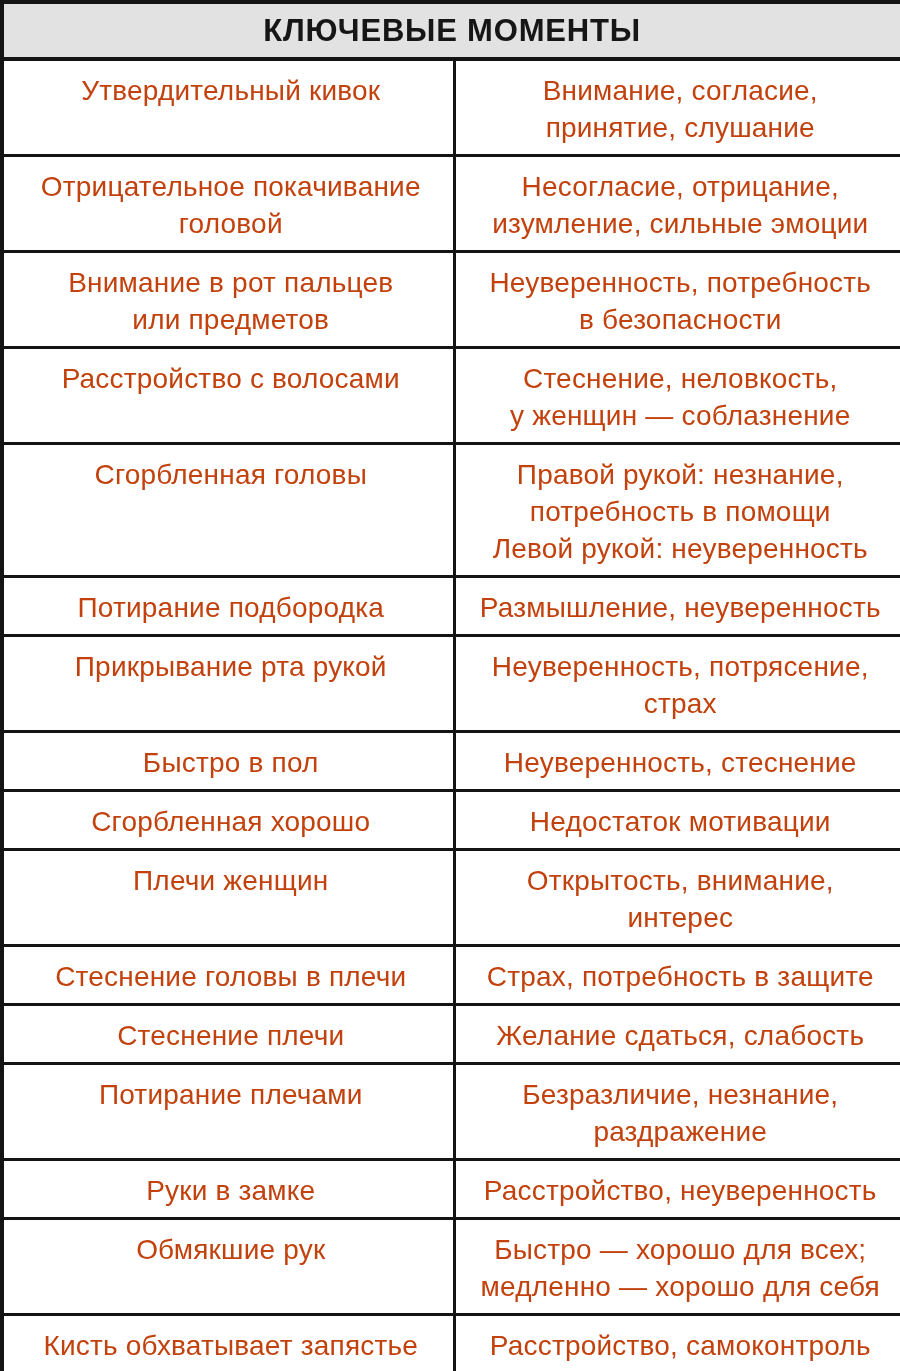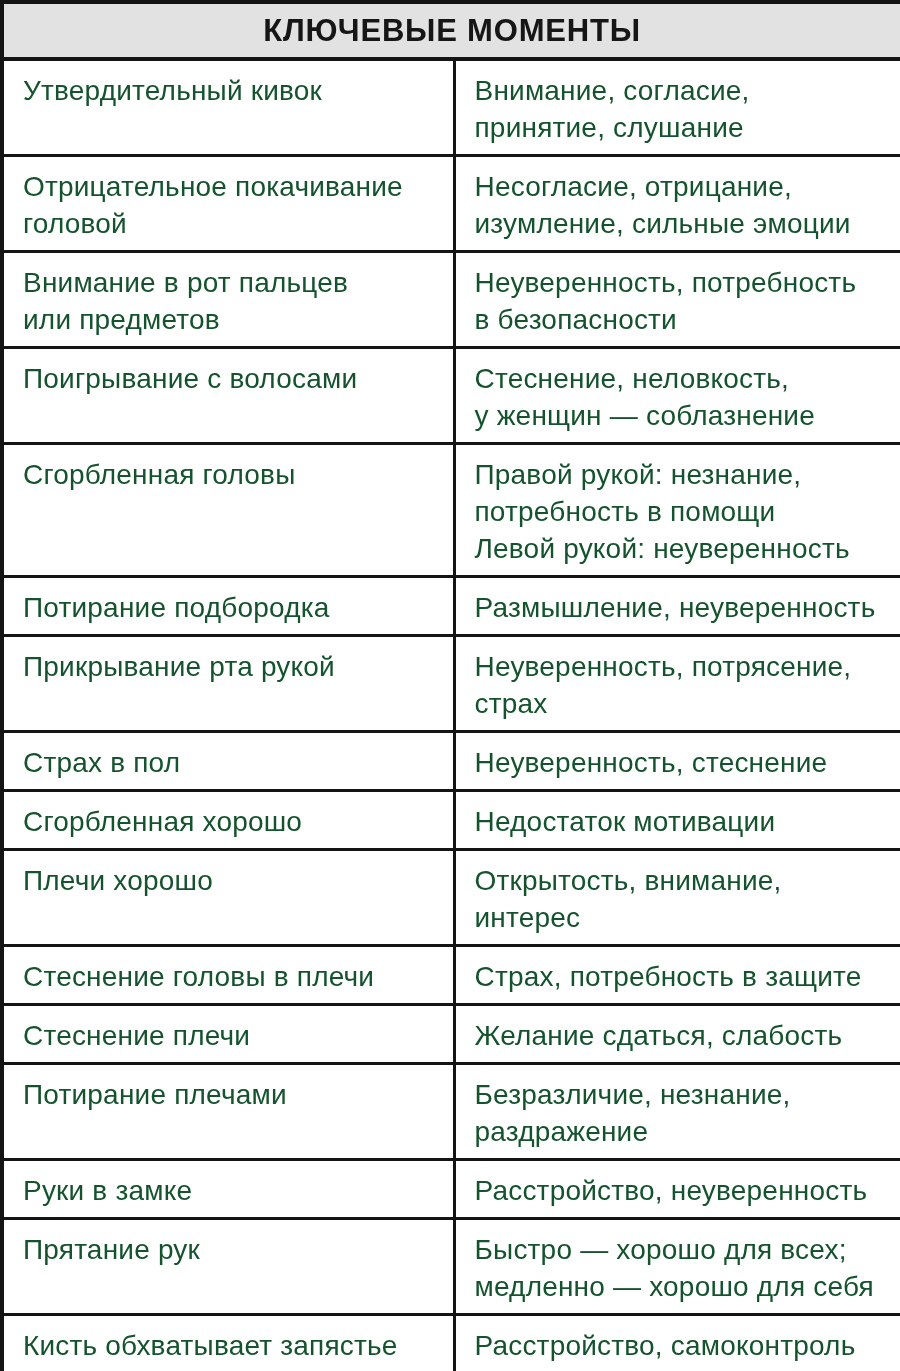--- a/index.html
+++ b/index.html
@@ -32,21 +32,22 @@
     color: #161616;
   }
   table.key-table td {
     border: 3px solid #141414;
     vertical-align: top;
     font-size: 28px;
     line-height: 37px;
     letter-spacing: 0.2px;
     padding: 11px 14px 8px 19px;
     white-space: pre-line;
-    color: #14532d;
+    color: #c2410c;
+    text-align: center;
   }
   table.key-table tr > td:first-child {
     border-left-width: 4px;
   }
   table.key-table tr > td:last-child {
     border-right-width: 4px;
   }
   table.key-table tr:last-child > td {
     border-bottom-width: 5px;
   }
@@ -78,49 +79,49 @@
       <td>Несогласие, отрицание,
 изумление, сильные эмоции</td>
     </tr>
     <tr>
       <td>Внимание в рот пальцев
 или предметов</td>
       <td>Неуверенность, потребность
 в безопасности</td>
     </tr>
     <tr>
-      <td>Поигрывание с волосами</td>
+      <td>Расстройство с волосами</td>
       <td>Стеснение, неловкость,
 у женщин — соблазнение</td>
     </tr>
     <tr>
       <td>Сгорбленная головы</td>
       <td>Правой рукой: незнание,
 потребность в помощи
 Левой рукой: неуверенность</td>
     </tr>
     <tr>
       <td>Потирание подбородка</td>
       <td>Размышление, неуверенность</td>
     </tr>
     <tr>
       <td>Прикрывание рта рукой</td>
       <td>Неуверенность, потрясение,
 страх</td>
     </tr>
     <tr>
-      <td>Страх в пол</td>
+      <td>Быстро в пол</td>
       <td>Неуверенность, стеснение</td>
     </tr>
     <tr>
       <td>Сгорбленная хорошо</td>
       <td>Недостаток мотивации</td>
     </tr>
     <tr>
-      <td>Плечи хорошо</td>
+      <td>Плечи женщин</td>
       <td>Открытость, внимание,
 интерес</td>
     </tr>
     <tr>
       <td>Стеснение головы в плечи</td>
       <td>Страх, потребность в защите</td>
     </tr>
     <tr>
       <td>Стеснение плечи</td>
       <td>Желание сдаться, слабость</td>
@@ -128,21 +129,21 @@
     <tr>
       <td>Потирание плечами</td>
       <td>Безразличие, незнание,
 раздражение</td>
     </tr>
     <tr>
       <td>Руки в замке</td>
       <td>Расстройство, неуверенность</td>
     </tr>
     <tr>
-      <td>Прятание рук</td>
+      <td>Обмякшие рук</td>
       <td>Быстро — хорошо для всех;
 медленно — хорошо для себя</td>
     </tr>
     <tr>
       <td>Кисть обхватывает запястье</td>
       <td>Расстройство, самоконтроль</td>
     </tr>
   </tbody>
 </table>
 

